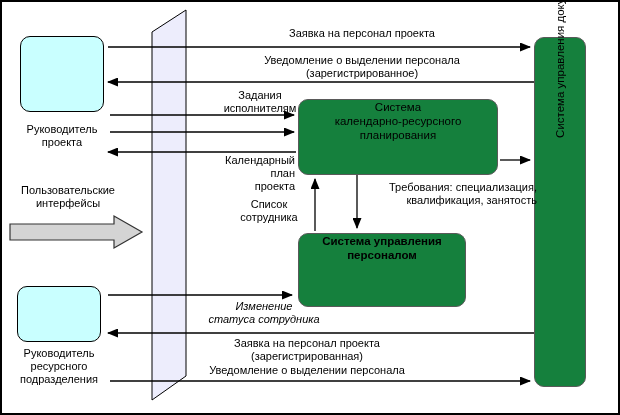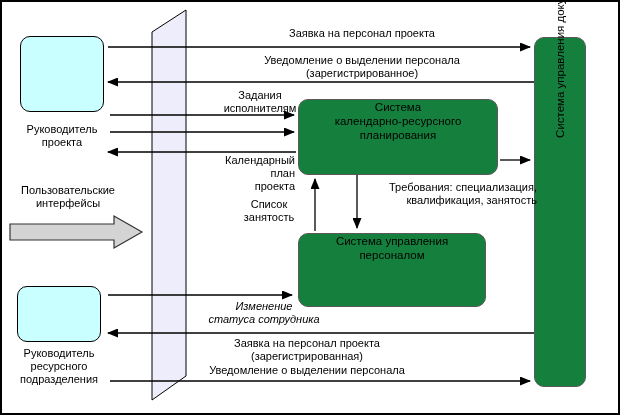--- a/index.html
+++ b/index.html
@@ -66,21 +66,21 @@
 
   <div class="lbl" style="left:0px; top:182px; width:132px;">Пользовательские
 интерфейсы</div>
 
   <div class="box system" style="left:296px; top:97px; width:200px; height:76px;">
     <span class="stxt">Система
 календарно-ресурсного
 планирования</span>
   </div>
 
-  <div class="box system" style="left:296px; top:231px; width:188px; height:74px;">
+  <div class="box system" style="left:296px; top:231px; width:168px; height:74px;font-weight:bold;">
     <span class="stxt">Система управления
 персоналом</span>
   </div>
 
   <div class="box system doc" style="left:532px; top:35px; width:52px; height:350px;">
     <span class="stxt">Система управления документами</span>
   </div>
 
   <div class="lbl" style="left:200px; top:25px; width:320px;">Заявка на персонал проекта</div>
 
@@ -91,21 +91,21 @@
 исполнителям</div>
 
   <div class="lbl left" style="left:203px; top:152px; width:90px;">Календарный
 план
 проекта</div>
 
   <div class="lbl" style="left:357px; top:179px; width:178px;text-align:right;">Требования: специализация,
 квалификация, занятость</div>
 
   <div class="lbl" style="left:225px; top:196px; width:84px;">Список
-занятость</div>
+сотрудника</div>
 
   <div class="lbl" style="left:203px; top:298px; width:118px;font-style:italic;">Изменение
 статуса сотрудника</div>
 
   <div class="lbl" style="left:160px; top:335px; width:290px;">Заявка на персонал проекта
 (зарегистрированная)</div>
 
   <div class="lbl" style="left:160px; top:362px; width:290px;">Уведомление о выделении персонала</div>
 
 </div>

